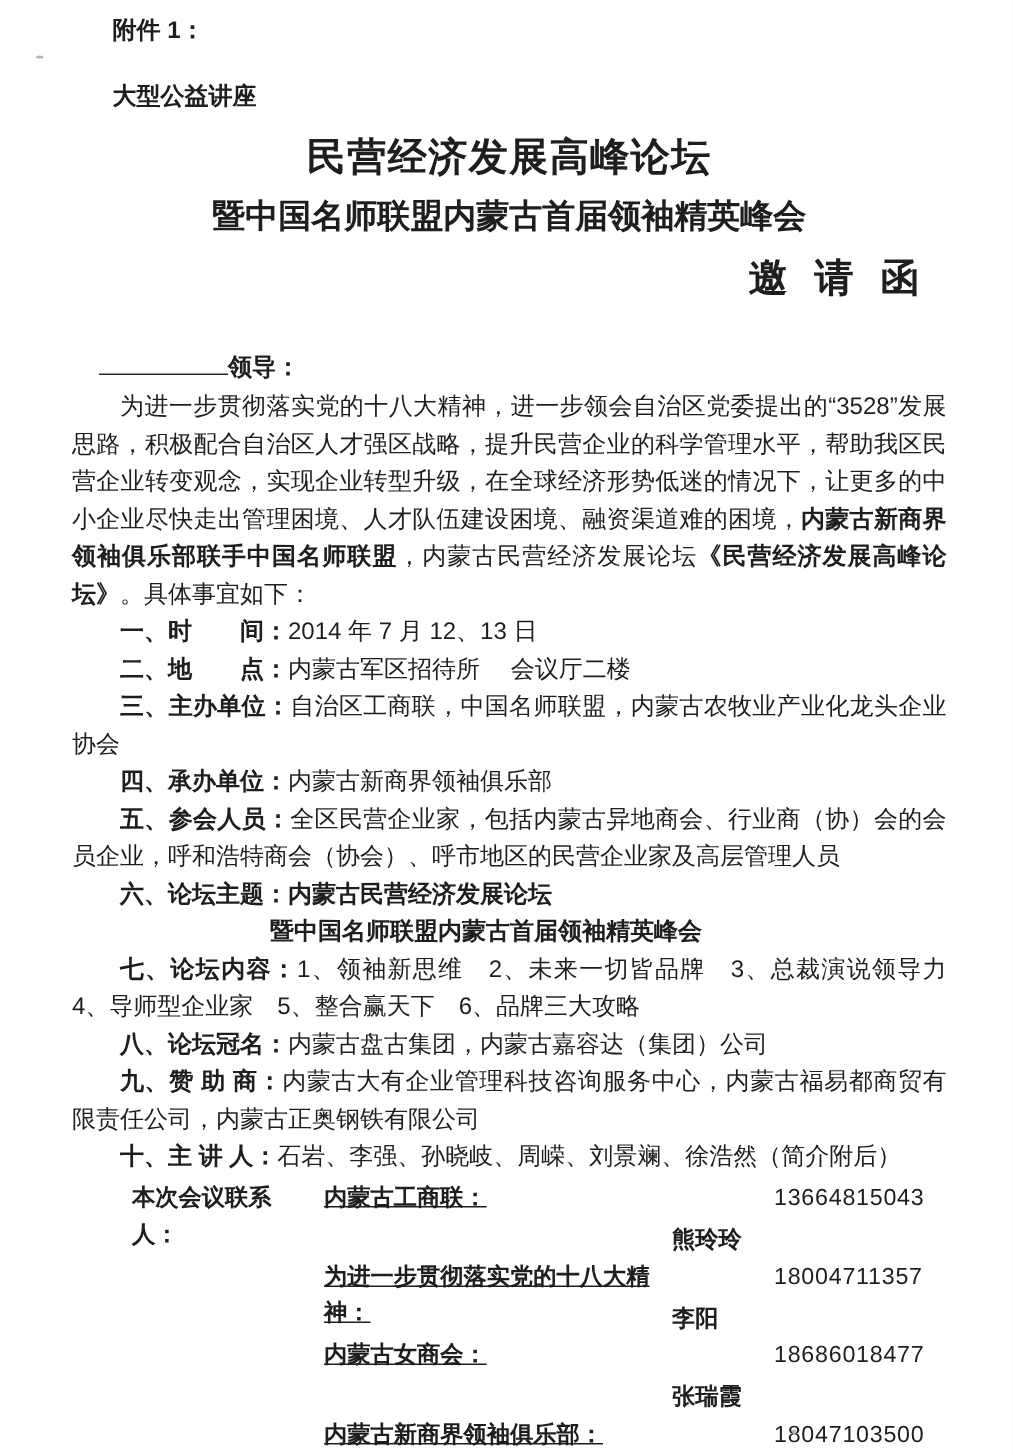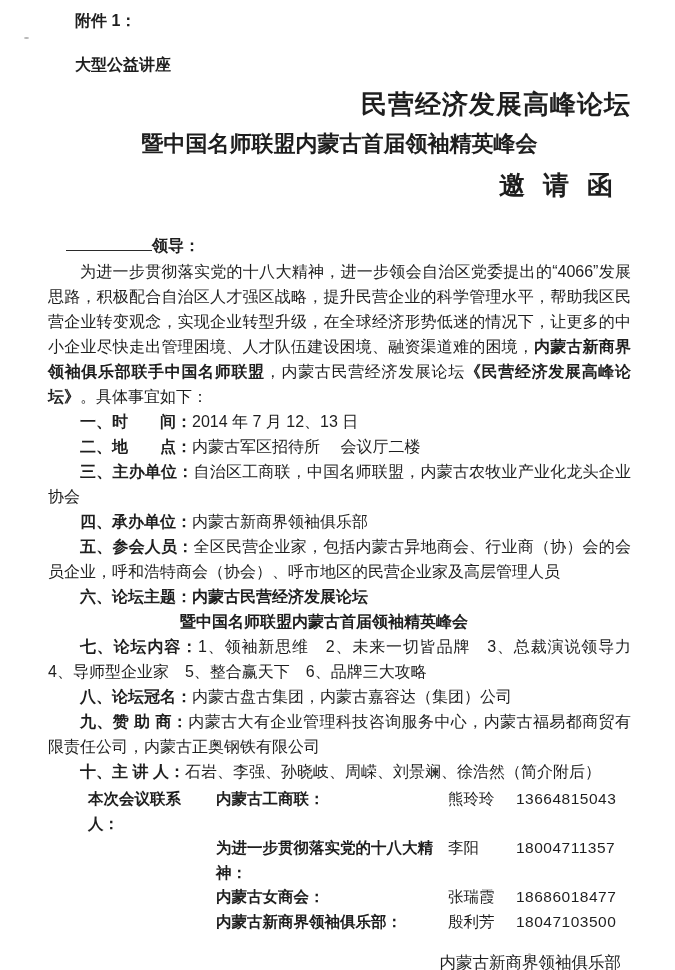--- a/index.html
+++ b/index.html
@@ -20,21 +20,21 @@
   .attachment {
     margin: 0 0 0 27px;
     font-size: 16px; font-weight: 700; line-height: 22px;
   }
   .event-type {
     margin: 22px 0 0 27px;
     font-size: 16px; font-weight: 700; line-height: 22px;
   }
   .title {
     margin-top: 10px;
-    text-align: right;
+    text-align: center;
     font-size: 26px; font-weight: 700; line-height: 36px;
     letter-spacing: 1px;
   }
   .subtitle {
     margin-top: 7px;
     text-align: center;
     font-size: 22px; font-weight: 700; line-height: 30px;
   }
   .doc-title {
     margin-top: 8px;
@@ -62,22 +62,22 @@
   .item-cont-deep {
     margin: 0;
     font-size: 16px; line-height: 25px;
     font-weight: 700;
     padding-left: 132px;
     text-indent: 0;
   }
   .contacts { margin-top: 3px; font-size: 15.5px; }
   .c-row { display: flex; line-height: 24.5px; padding-left: 40px; gap: 10px; }
   .c-lead { width: 118px; font-weight: 700; flex: none; }
-  .c-org  { width: 222px; font-weight: 700; flex: none; }
-  .c-name { width: 58px;  font-weight: 400; flex: none; }
+  .c-org  { width: 222px; font-weight: 700; flex: none; text-decoration: underline; }
+  .c-name { width: 58px;  font-weight: 700; flex: none; margin-top: 28px; }
   .c-phone { flex: 1; font-weight: 400; letter-spacing: 0.5px; }
   .signature {
     margin-top: 16px;
     text-align: right;
     padding-right: 10px;
     font-size: 16.5px; line-height: 25px;
   }
   .sig-org { display: block; }
   .speck { position: absolute; background: #b5b5b5; border-radius: 50%; }
   .speck-1 { left: 24px; top: 37px; width: 5px; height: 2px; }
@@ -90,21 +90,21 @@
 
   <p class="attachment">附件 1：</p>
   <p class="event-type">大型公益讲座</p>
 
   <div class="title">民营经济发展高峰论坛</div>
   <div class="subtitle">暨中国名师联盟内蒙古首届领袖精英峰会</div>
   <div class="doc-title">邀请函</div>
 
   <p class="salutation"><span class="blank-line"></span><span class="b">领导：</span></p>
 
-  <p class="intro"><span>为进一步贯彻落实党的十八大精神，进一步领会自治区党委提出的“4066”发展思路，积极配合自治区人才强区战略，提升民营企业的科学管理水平，帮助我区民营企业转变观念，实现企业转型升级，在全球经济形势低迷的情况下，让更多的中小企业尽快走出管理困境、人才队伍建设困境、融资渠道难的困境，</span><span class="b">内蒙古新商界领袖俱乐部联手中国名师联盟</span><span>，内蒙古民营经济发展论坛</span><span class="b">《民营经济发展高峰论坛》</span><span>。具体事宜如下：</span></p>
+  <p class="intro"><span>为进一步贯彻落实党的十八大精神，进一步领会自治区党委提出的“3528”发展思路，积极配合自治区人才强区战略，提升民营企业的科学管理水平，帮助我区民营企业转变观念，实现企业转型升级，在全球经济形势低迷的情况下，让更多的中小企业尽快走出管理困境、人才队伍建设困境、融资渠道难的困境，</span><span class="b">内蒙古新商界领袖俱乐部联手中国名师联盟</span><span>，内蒙古民营经济发展论坛</span><span class="b">《民营经济发展高峰论坛》</span><span>。具体事宜如下：</span></p>
 
   <p class="item"><span class="b">一、时　　间：</span><span>2014 年 7 月 12、13 日</span></p>
 
   <p class="item"><span class="b">二、地　　点：</span><span>内蒙古军区招待所　 会议厅二楼</span></p>
 
   <p class="item"><span class="b">三、主办单位：</span><span>自治区工商联，中国名师联盟，内蒙古农牧业产业化龙头企业协会</span></p>
 
   <p class="item"><span class="b">四、承办单位：</span><span>内蒙古新商界领袖俱乐部</span></p>
 
   <p class="item"><span class="b">五、参会人员：</span><span>全区民营企业家，包括内蒙古异地商会、行业商（协）会的会员企业，呼和浩特商会（协会）、呼市地区的民营企业家及高层管理人员</span></p>

